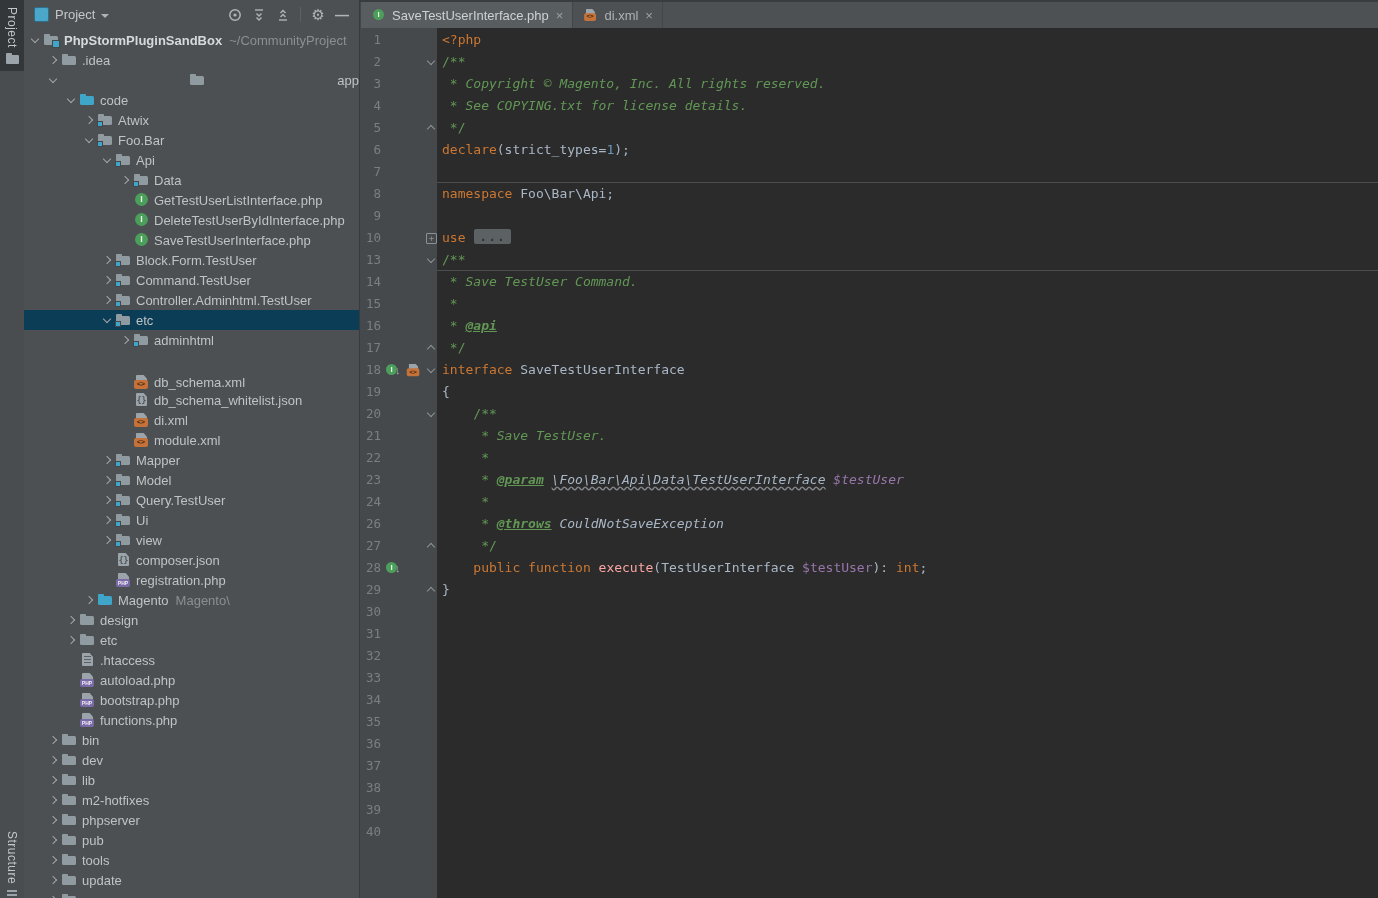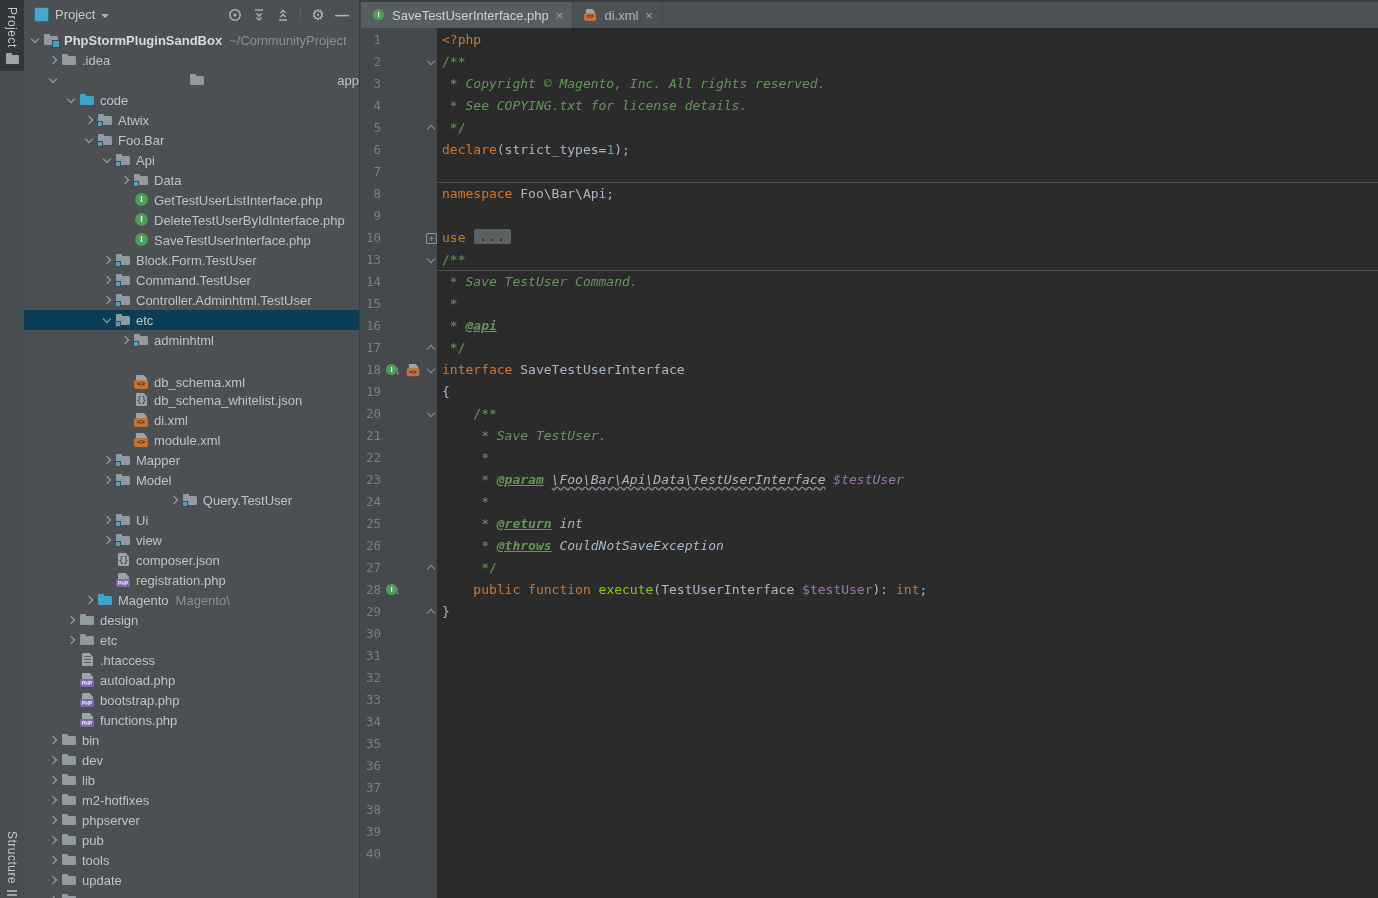--- a/index.html
+++ b/index.html
@@ -108,21 +108,21 @@
   .gxml{position:absolute;left:45px;top:3px;transform:scale(.9);cursor:pointer;}
 
   
   .kw{color:#CC7832;}
   .cmt{color:#629755;}
   .cmti{color:#629755;font-style:italic;}
   .tag{color:#629755;font-weight:bold;text-decoration:underline;font-style:italic;}
   .num{color:#6897BB;}
   .var{color:#9876AA;}
   .vari{color:#9876AA;font-style:italic;}
-  .fn{color:#84cc16;}
+  .fn{color:#fca5a5;}
   .typ{color:#A9B7C6;font-style:italic;text-decoration:underline wavy rgba(150,155,160,.85);text-underline-offset:2px;}
   .typv{color:#A9B7C6;font-style:italic;}
   .chip{display:inline-block;background:#5C6163;color:#2F3335;border-radius:2px;padding:0 5px;
         margin:0 1px;font-weight:bold;letter-spacing:1px;line-height:15px;vertical-align:1px;}
 </style>
 </head>
 <body>
 
 <div id="app">
 
@@ -301,21 +301,21 @@
           </span>
           <span class="tlabel">Mapper</span>
         </div>
         <div class="trow" style="padding-left: 76px;">
           <span class="chev c"></span>
           <span class="ico folder">
             <span class="dot"></span>
           </span>
           <span class="tlabel">Model</span>
         </div>
-        <div class="trow" style="padding-left: 76px; justify-content: center;">
+        <div class="trow" style="padding-left: 76px;">
           <span class="chev c"></span>
           <span class="ico folder">
             <span class="dot"></span>
           </span>
           <span class="tlabel">Query.TestUser</span>
         </div>
         <div class="trow" style="padding-left: 76px;">
           <span class="chev c"></span>
           <span class="ico folder">
             <span class="dot"></span>
@@ -454,21 +454,20 @@
           <div class="eline"><span class="lnum">15</span><span class="codetext"><span class="cmt"> *</span></span></div>
           <div class="eline"><span class="lnum">16</span><span class="codetext"><span class="cmt"> * </span><span class="tag">@api</span></span></div>
           <div class="eline"><span class="lnum">17</span><span class="fm end"></span><span class="codetext"><span class="cmt"> */</span></span></div>
           <div class="eline"><span class="lnum">18</span><span class="fm start"></span><span class="gimpl">I</span><span class="garr">↓</span><span class="ico page xml gxml"></span><span class="codetext"><span class="kw">interface </span><span>SaveTestUserInterface</span></span></div>
           <div class="eline"><span class="lnum">19</span><span class="codetext"><span>{</span></span></div>
           <div class="eline"><span class="lnum">20</span><span class="fm start"></span><span class="codetext"><span class="cmt">    /**</span></span></div>
           <div class="eline"><span class="lnum">21</span><span class="codetext"><span class="cmti">     * Save TestUser.</span></span></div>
           <div class="eline"><span class="lnum">22</span><span class="codetext"><span class="cmt">     *</span></span></div>
           <div class="eline"><span class="lnum">23</span><span class="codetext"><span class="cmt">     * </span><span class="tag">@param</span><span class="cmt"> </span><span class="typ">\Foo\Bar\Api\Data\TestUserInterface</span><span class="cmt"> </span><span class="vari">$testUser</span></span></div>
           <div class="eline"><span class="lnum">24</span><span class="codetext"><span class="cmt">     *</span></span></div>
-          <div class="eline"><span class="lnum">25</span><span class="codetext"><span class="cmt">     * </span><span class="tag">@return</span><span class="cmt"> </span><span class="typv">int</span></span></div>
           <div class="eline"><span class="lnum">26</span><span class="codetext"><span class="cmt">     * </span><span class="tag">@throws</span><span class="cmt"> </span><span class="typv">CouldNotSaveException</span></span></div>
           <div class="eline"><span class="lnum">27</span><span class="fm end"></span><span class="codetext"><span class="cmt">     */</span></span></div>
           <div class="eline"><span class="lnum">28</span><span class="gimpl">I</span><span class="garr">↓</span><span class="codetext"><span>    </span><span class="kw">public</span><span> </span><span class="kw">function</span><span> </span><span class="fn">execute</span><span>(TestUserInterface </span><span class="var">$testUser</span><span>): </span><span class="kw">int</span><span>;</span></span></div>
           <div class="eline"><span class="lnum">29</span><span class="fm end"></span><span class="codetext"><span>}</span></span></div>
           <div class="eline"><span class="lnum">30</span><span class="codetext"></span></div>
           <div class="eline"><span class="lnum">31</span><span class="codetext"></span></div>
           <div class="eline"><span class="lnum">32</span><span class="codetext"></span></div>
           <div class="eline"><span class="lnum">33</span><span class="codetext"></span></div>
           <div class="eline"><span class="lnum">34</span><span class="codetext"></span></div>
           <div class="eline"><span class="lnum">35</span><span class="codetext"></span></div>

